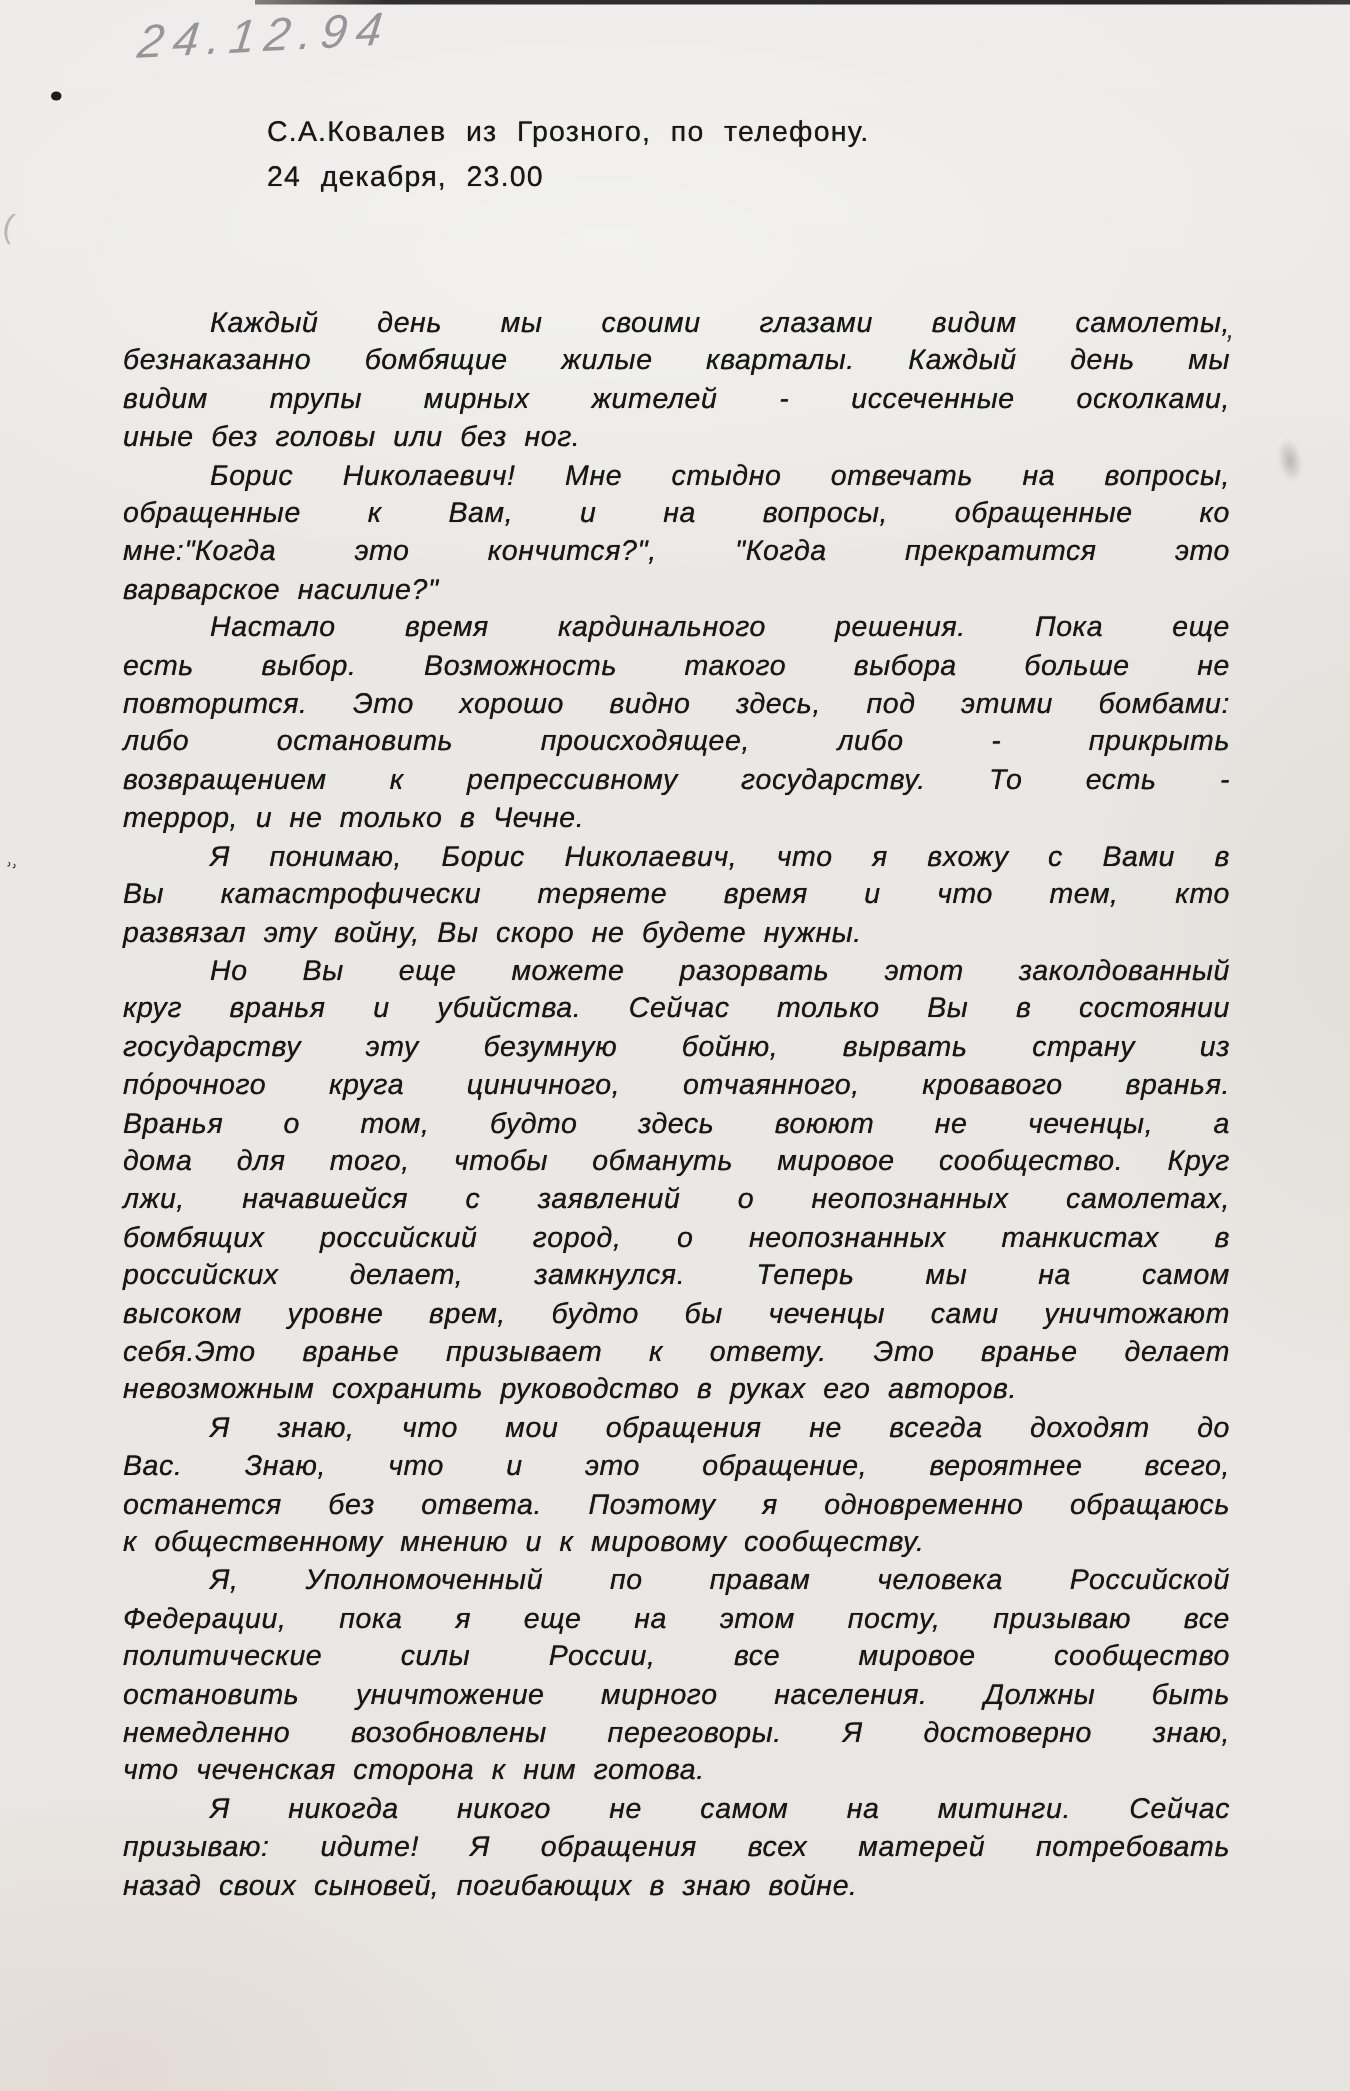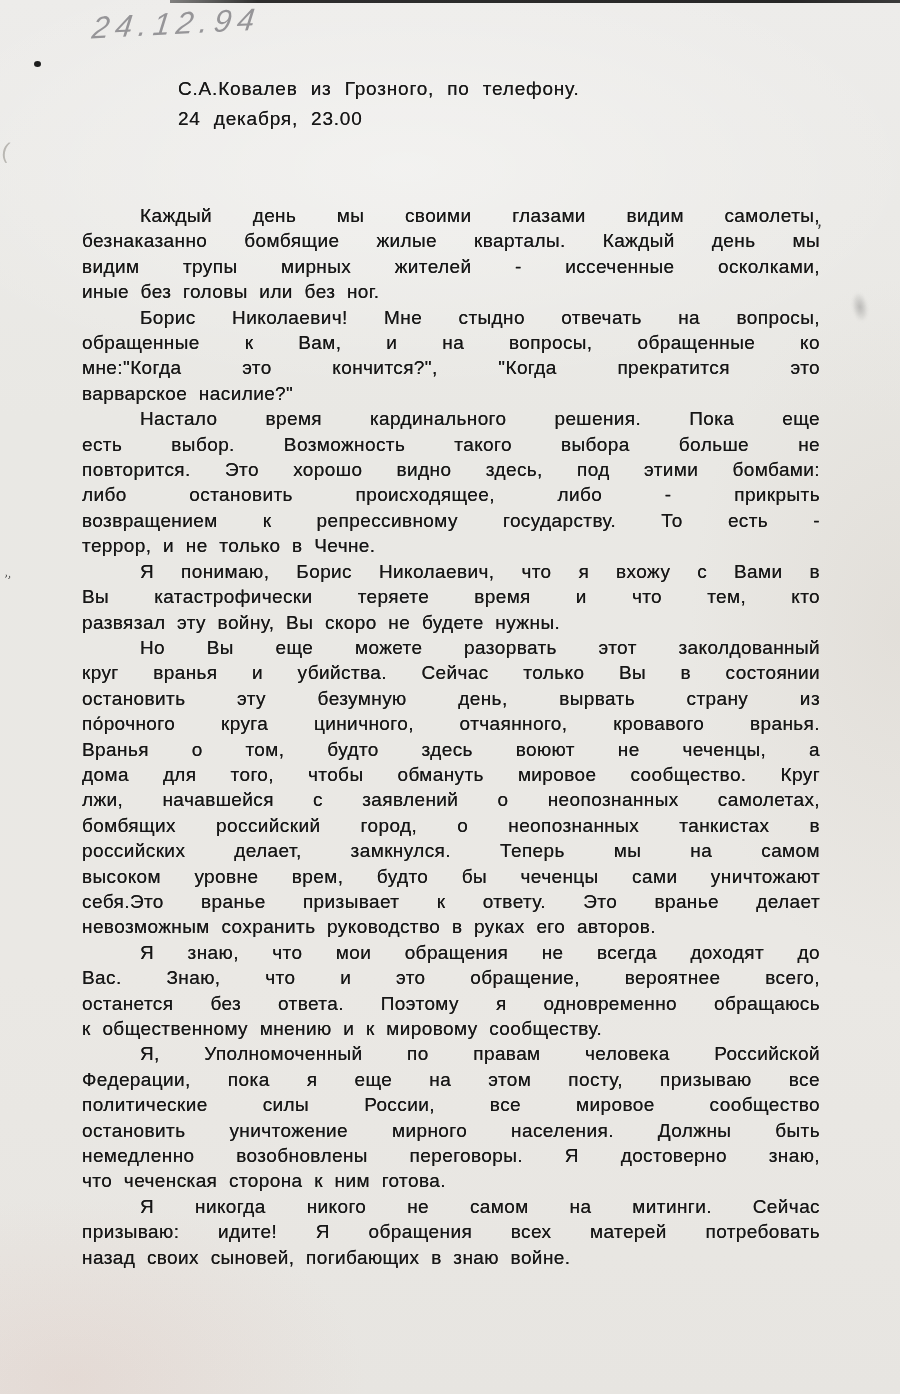--- a/index.html
+++ b/index.html
@@ -60,21 +60,21 @@
     white-space:nowrap;
     margin-left:36px;
   }
   .doc-body {
     position:absolute; left:82px; top:203px; width:738px;
     color:#161616; font-size:19px; line-height:25.4px;
     letter-spacing:0.4px; word-spacing:6px;
     text-shadow:0 0 0.5px rgba(20,20,20,0.85);
   }
   .para { margin:0; }
-  .line { text-align:justify; text-align-last:justify; }
+  .line { text-align:justify; text-align-last:justify;font-style:italic; }
   .line.first { text-indent:58px; }
   .line.last { text-align-last:left; }
 </style>
 </head>
 <body>
 
 <div class="page">
   <div class="scan-edge-top"></div>
 
   <div class="handwritten-date">24.12.94</div>
@@ -112,21 +112,21 @@
         <div class="line last">террор, и не только в Чечне.</div>
       </div>
       <div class="para">
         <div class="line first">Я понимаю, Борис Николаевич, что я вхожу с Вами в</div>
         <div class="line">Вы катастрофически теряете время и что тем, кто</div>
         <div class="line last">развязал эту войну, Вы скоро не будете нужны.</div>
       </div>
       <div class="para">
         <div class="line first">Но Вы еще можете разорвать этот заколдованный</div>
         <div class="line">круг вранья и убийства. Сейчас только Вы в состоянии</div>
-        <div class="line">остановить эту безумную день, вырвать страну из</div>
+        <div class="line">государству эту безумную бойню, вырвать страну из</div>
         <div class="line">по́рочного круга циничного, отчаянного, кровавого вранья.</div>
         <div class="line">Вранья о том, будто здесь воюют не чеченцы, а</div>
         <div class="line">дома для того, чтобы обмануть мировое сообщество. Круг</div>
         <div class="line">лжи, начавшейся с заявлений о неопознанных самолетах,</div>
         <div class="line">бомбящих российский город, о неопознанных танкистах в</div>
         <div class="line">российских делает, замкнулся. Теперь мы на самом</div>
         <div class="line">высоком уровне врем, будто бы чеченцы сами уничтожают</div>
         <div class="line">себя.Это вранье призывает к ответу. Это вранье делает</div>
         <div class="line last">невозможным сохранить руководство в руках его авторов.</div>
       </div>

